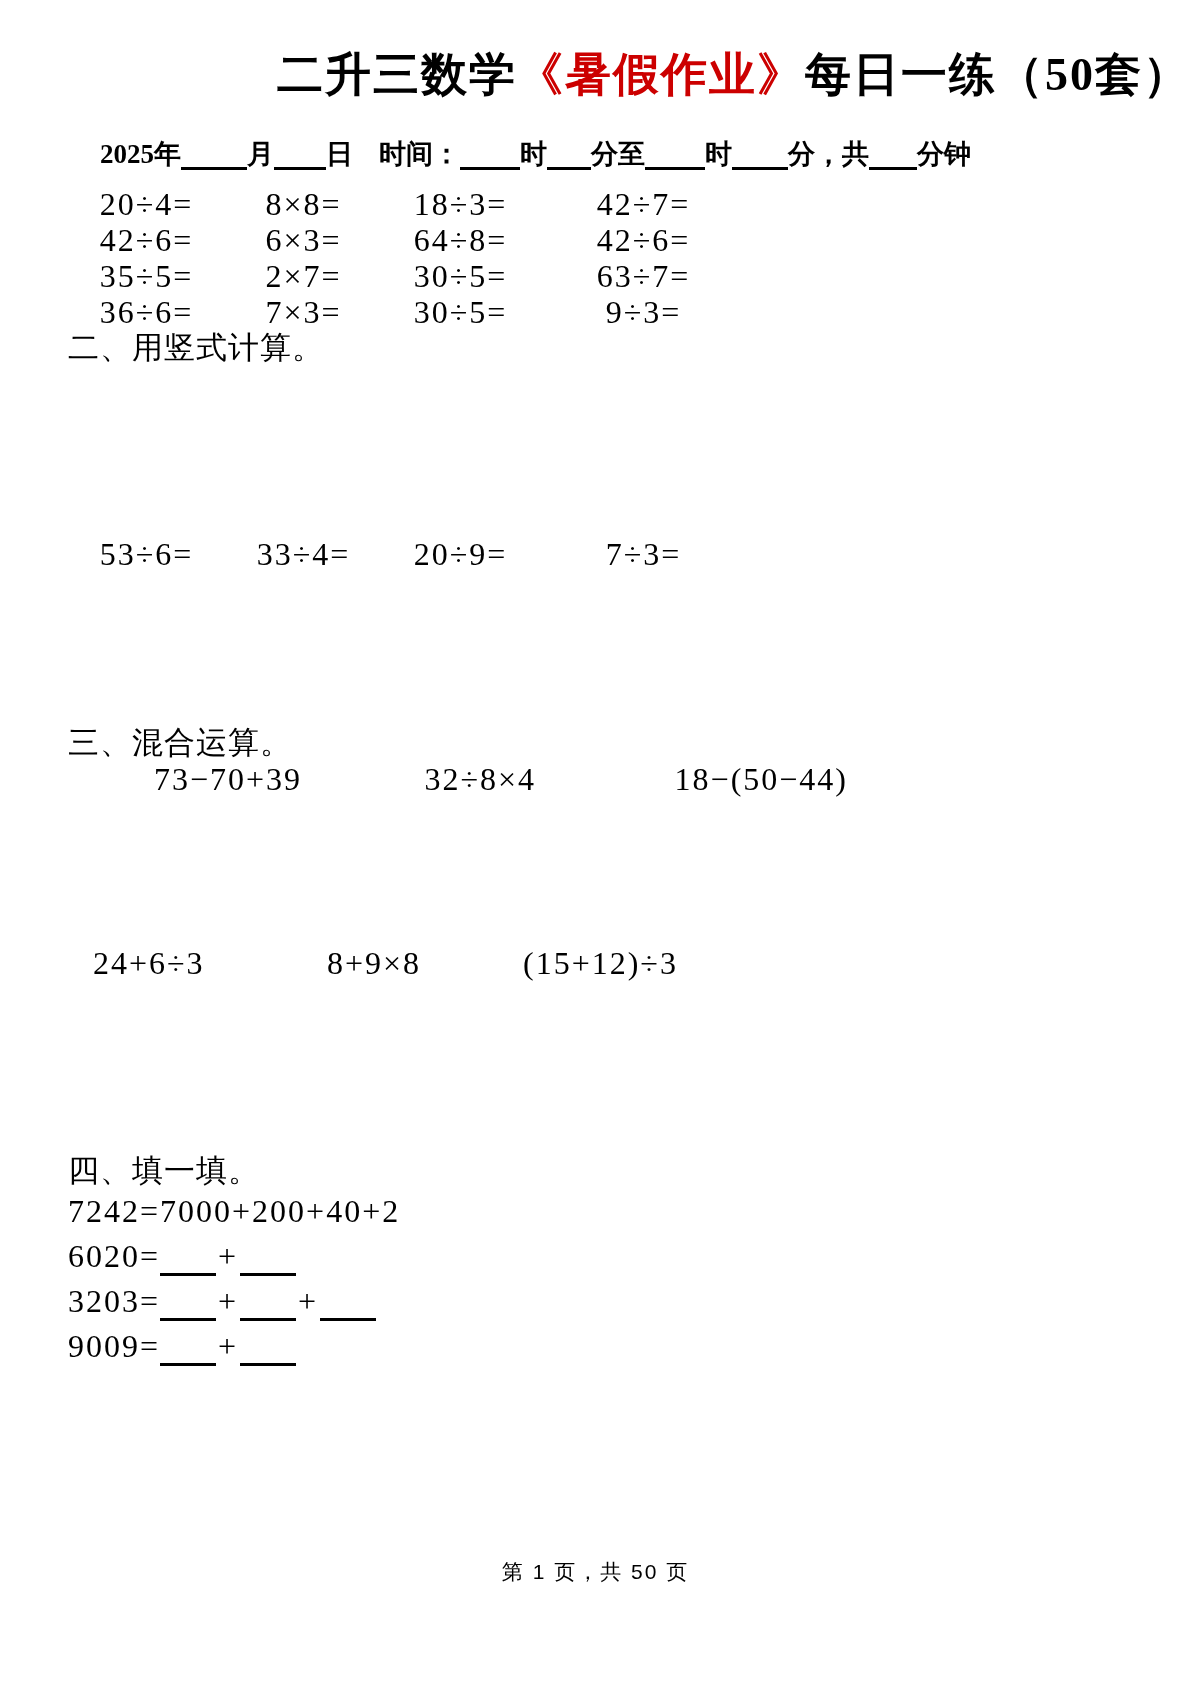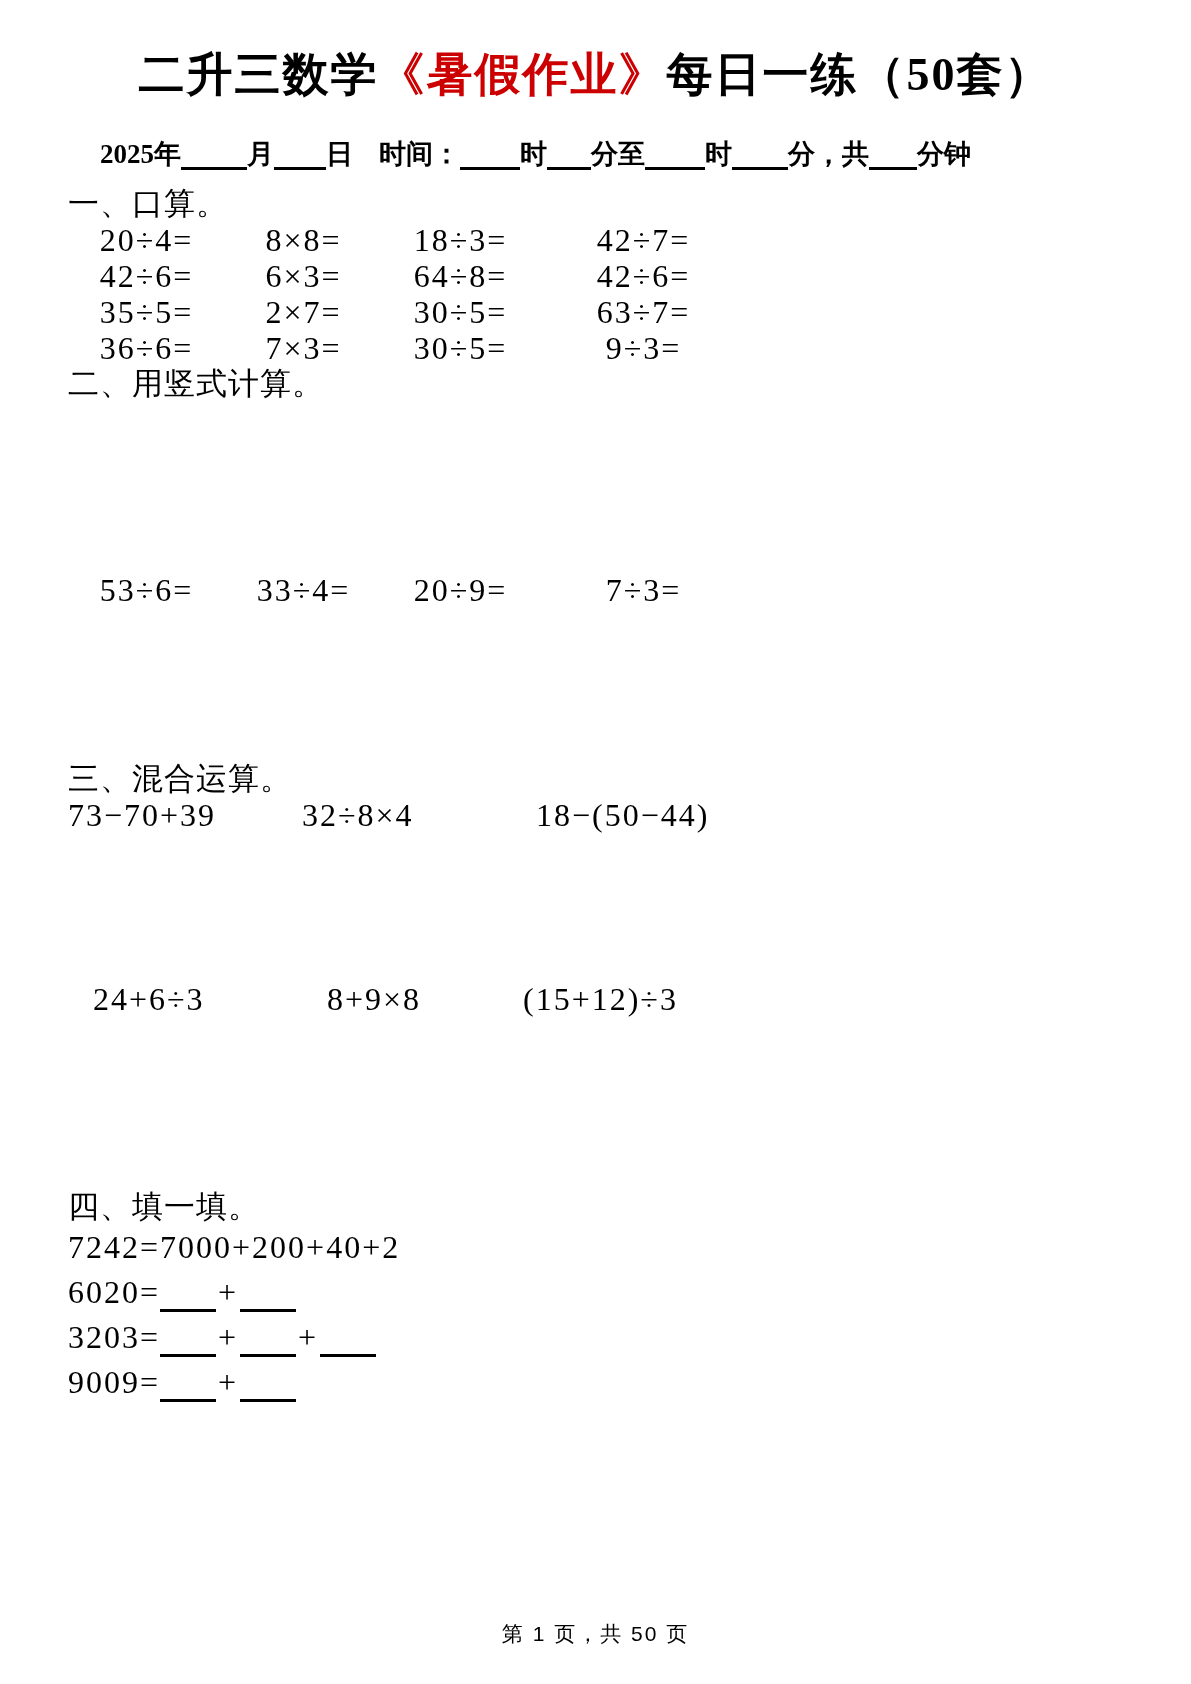--- a/index.html
+++ b/index.html
@@ -6,21 +6,21 @@
   html,body { background:#fff; }
   body {
     width:1191px; height:1684px;
     font-family:"Liberation Serif","DejaVu Serif",serif;
     color:#000;
   }
   .page { position:relative; width:1191px; height:1684px; overflow:hidden; background:#fff; }
 
   .title {
     padding-top:44px;
-    text-align:center;
+    text-align:right;
     font-size:46px;
     font-weight:bold;
     letter-spacing:2px;
   }
 
   .dateline {
     margin:30px 18px 0 100px;
     font-size:27px;
     font-weight:bold;
     white-space:nowrap;
@@ -36,52 +36,51 @@
   .w66 { width:66px; } .w52 { width:52px; } .w60 { width:60px; }
   .w44 { width:44px; } .w56 { width:56px; } .w48 { width:48px; }
   .fb  { width:56px; vertical-align:-9px; }
 
   .content { margin:14px 60px 0 68px; font-size:31px; line-height:36px; }
 
   .sec-heading { font-size:31px; line-height:36px; letter-spacing:1px; }
 
   .grid4 { display:grid; grid-template-columns:157px 157px 157px auto; width:680px;text-align:center; }
   .row3  { display:grid; width:780px; }
-  .row3a { grid-template-columns:234px 234px auto; }
+  .row3a { grid-template-columns:234px 234px auto;text-align:right; }
   .row3b { grid-template-columns:234px 196px auto;margin-left:25px; }
 
   .math-problem { font-size:32px; line-height:36px; letter-spacing:2px; white-space:nowrap; }
 
   .ws1 { height:170px; } .ws2 { height:153px; }
   .ws3 { height:148px; } .ws4 { height:172px; }
 
   .fill-line { font-size:32px; line-height:45px; letter-spacing:2px; }
   .fill-line .plus { padding:0 2px; }
 
   .para { font-size:31px; line-height:39px; letter-spacing:1px; }
 
   .footer {
-    position:absolute; left:0; top:1620px; width:100%;
+    position:absolute; left:0; top:1558px; width:100%;
     text-align:center;
     font-family:"Liberation Sans","DejaVu Sans",sans-serif;
     font-size:21px; letter-spacing:2px;
   }
 </style>
 </head>
 <body>
 
 <div class="page">
 
   <h1 class="title"><span>二升三数学</span><span style="color: rgb(204, 0, 0);">《暑假作业》</span><span>每日一练（50套）</span></h1>
 
   <div class="dateline"><span>2025年</span><span class="blank w66"></span><span>月</span><span class="blank w52"></span><span>日</span><span class="gap"></span><span>时间：</span><span class="blank w60"></span><span>时</span><span class="blank w44"></span><span>分至</span><span class="blank w60"></span><span>时</span><span class="blank w56"></span><span>分，共</span><span class="blank w48"></span><span>分钟</span></div>
 
   <div class="content">
 
-    <div class="sec-heading">一、口算。</div>
     <div class="grid4">
       <span class="math-problem">20÷4=</span>
       <span class="math-problem">8×8=</span>
       <span class="math-problem">18÷3=</span>
       <span class="math-problem">42÷7=</span>
       <span class="math-problem">42÷6=</span>
       <span class="math-problem">6×3=</span>
       <span class="math-problem">64÷8=</span>
       <span class="math-problem">42÷6=</span>
       <span class="math-problem">35÷5=</span>

